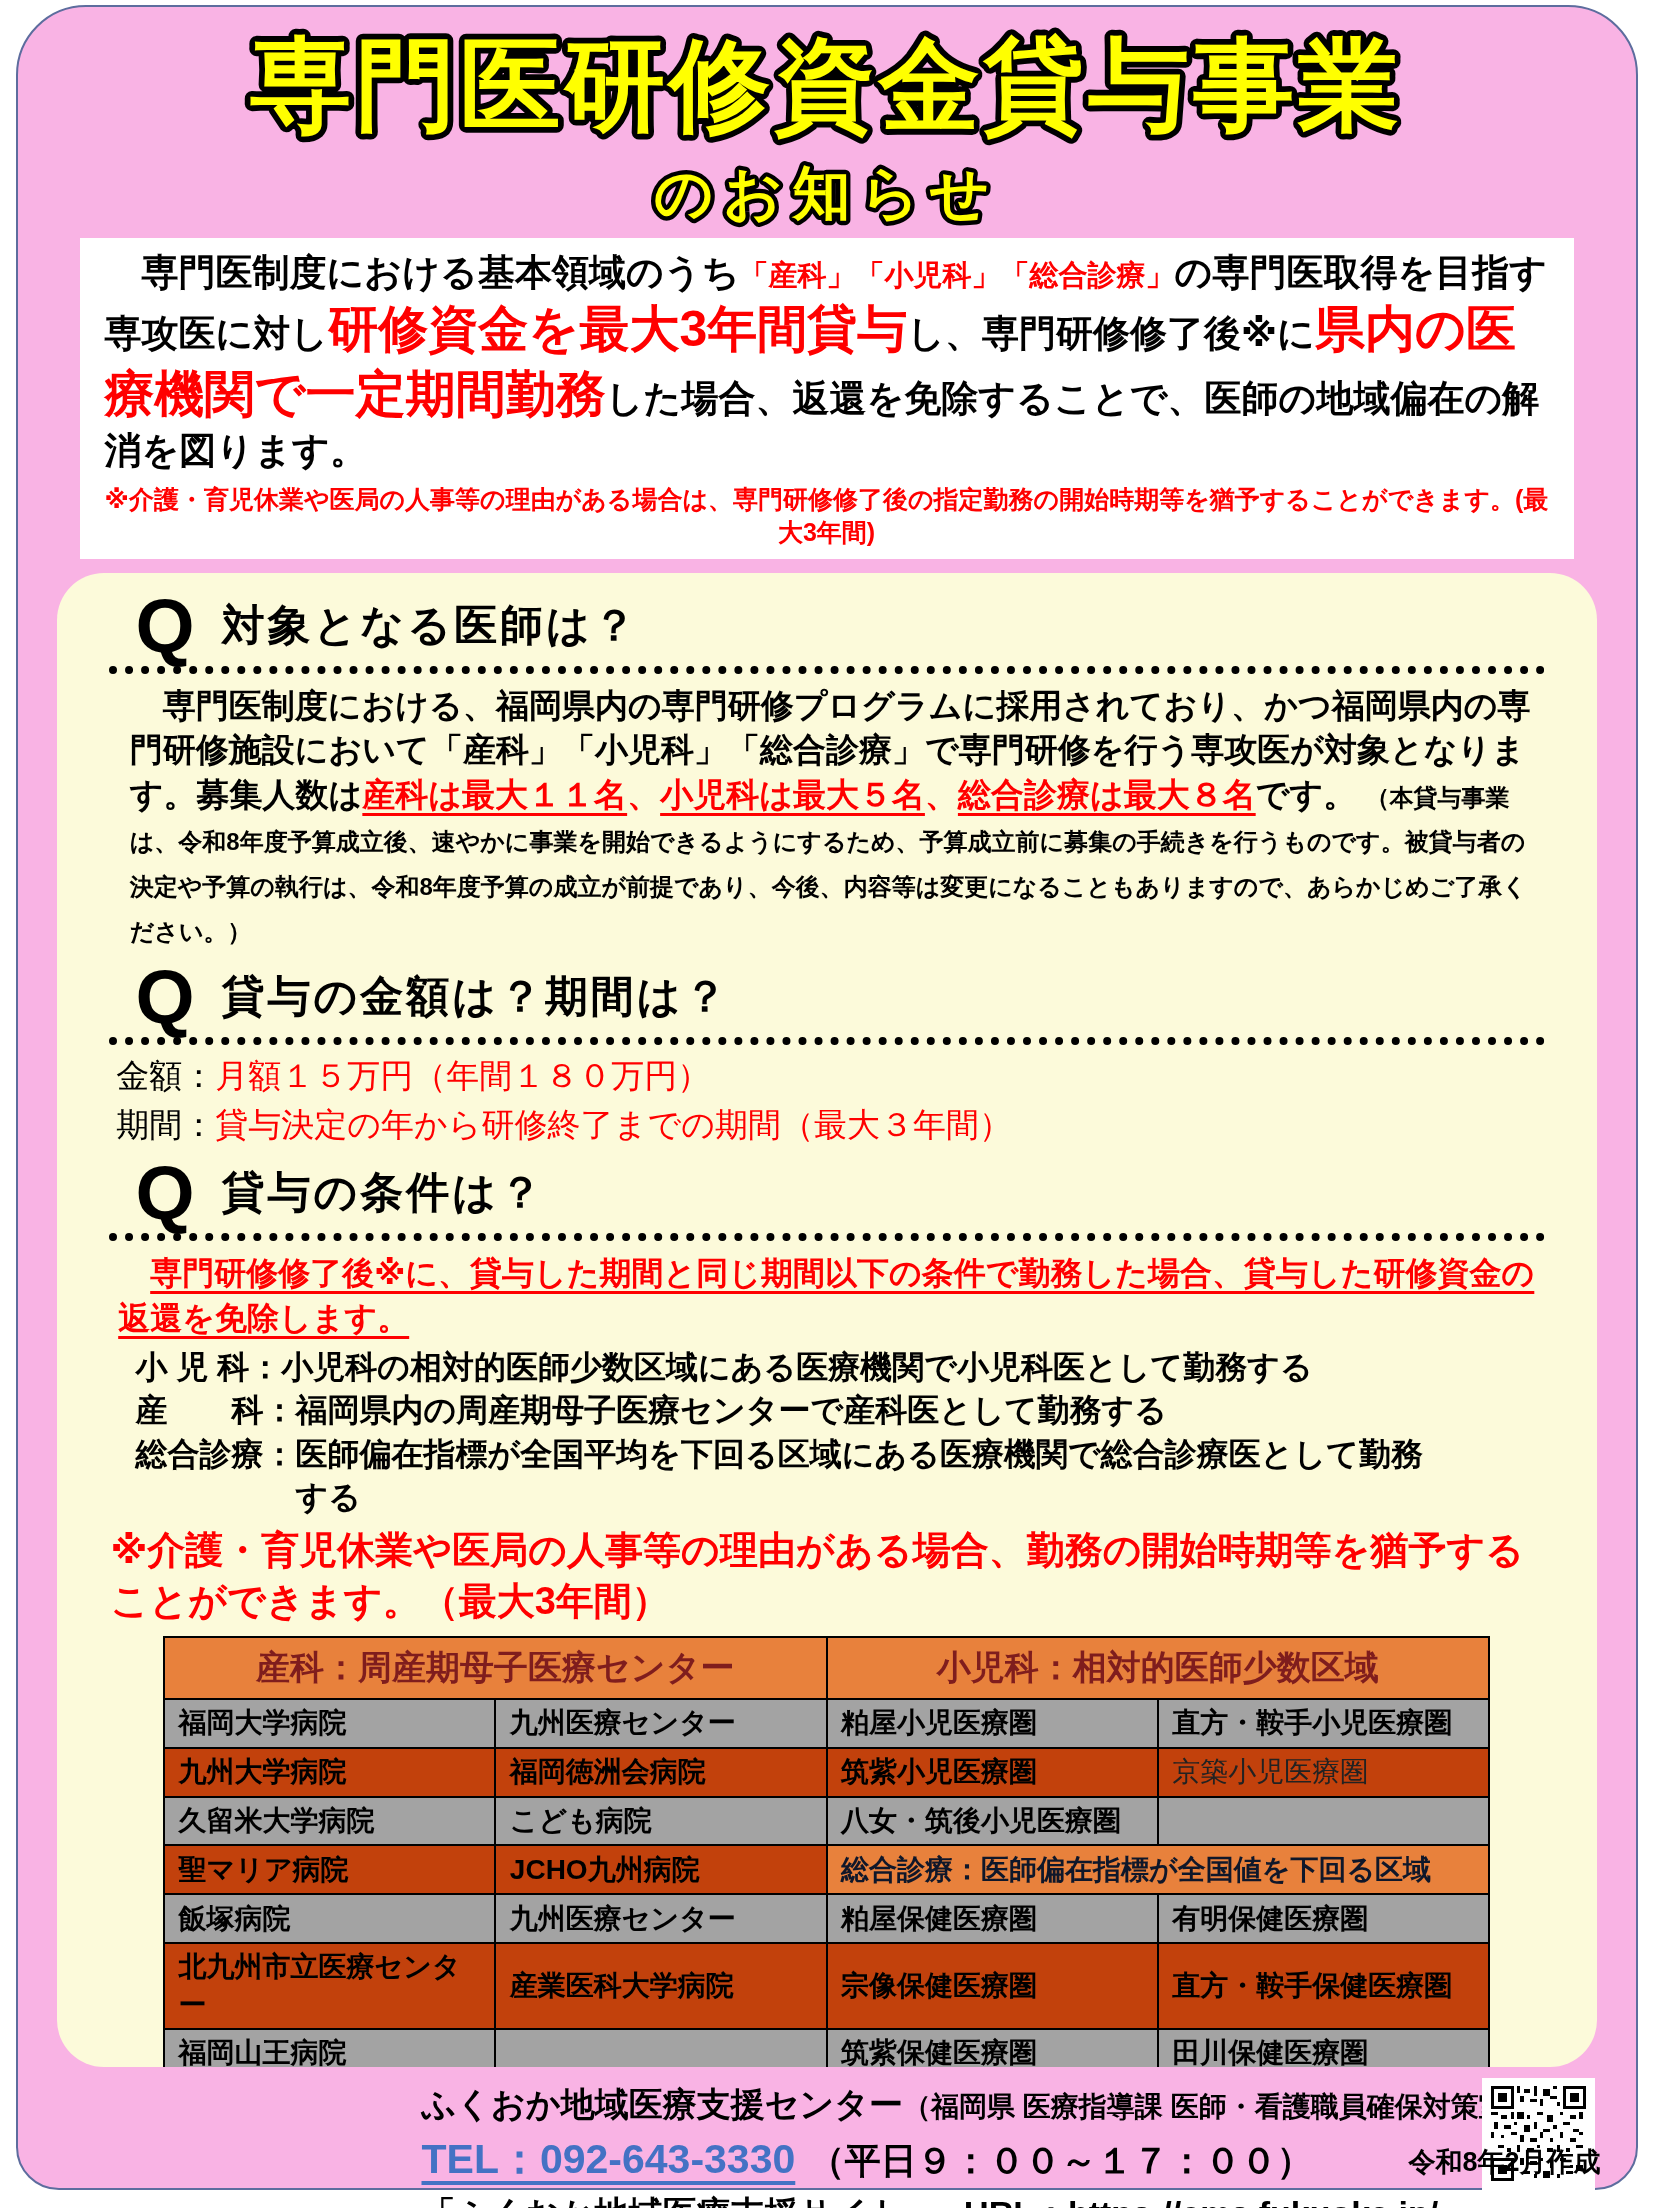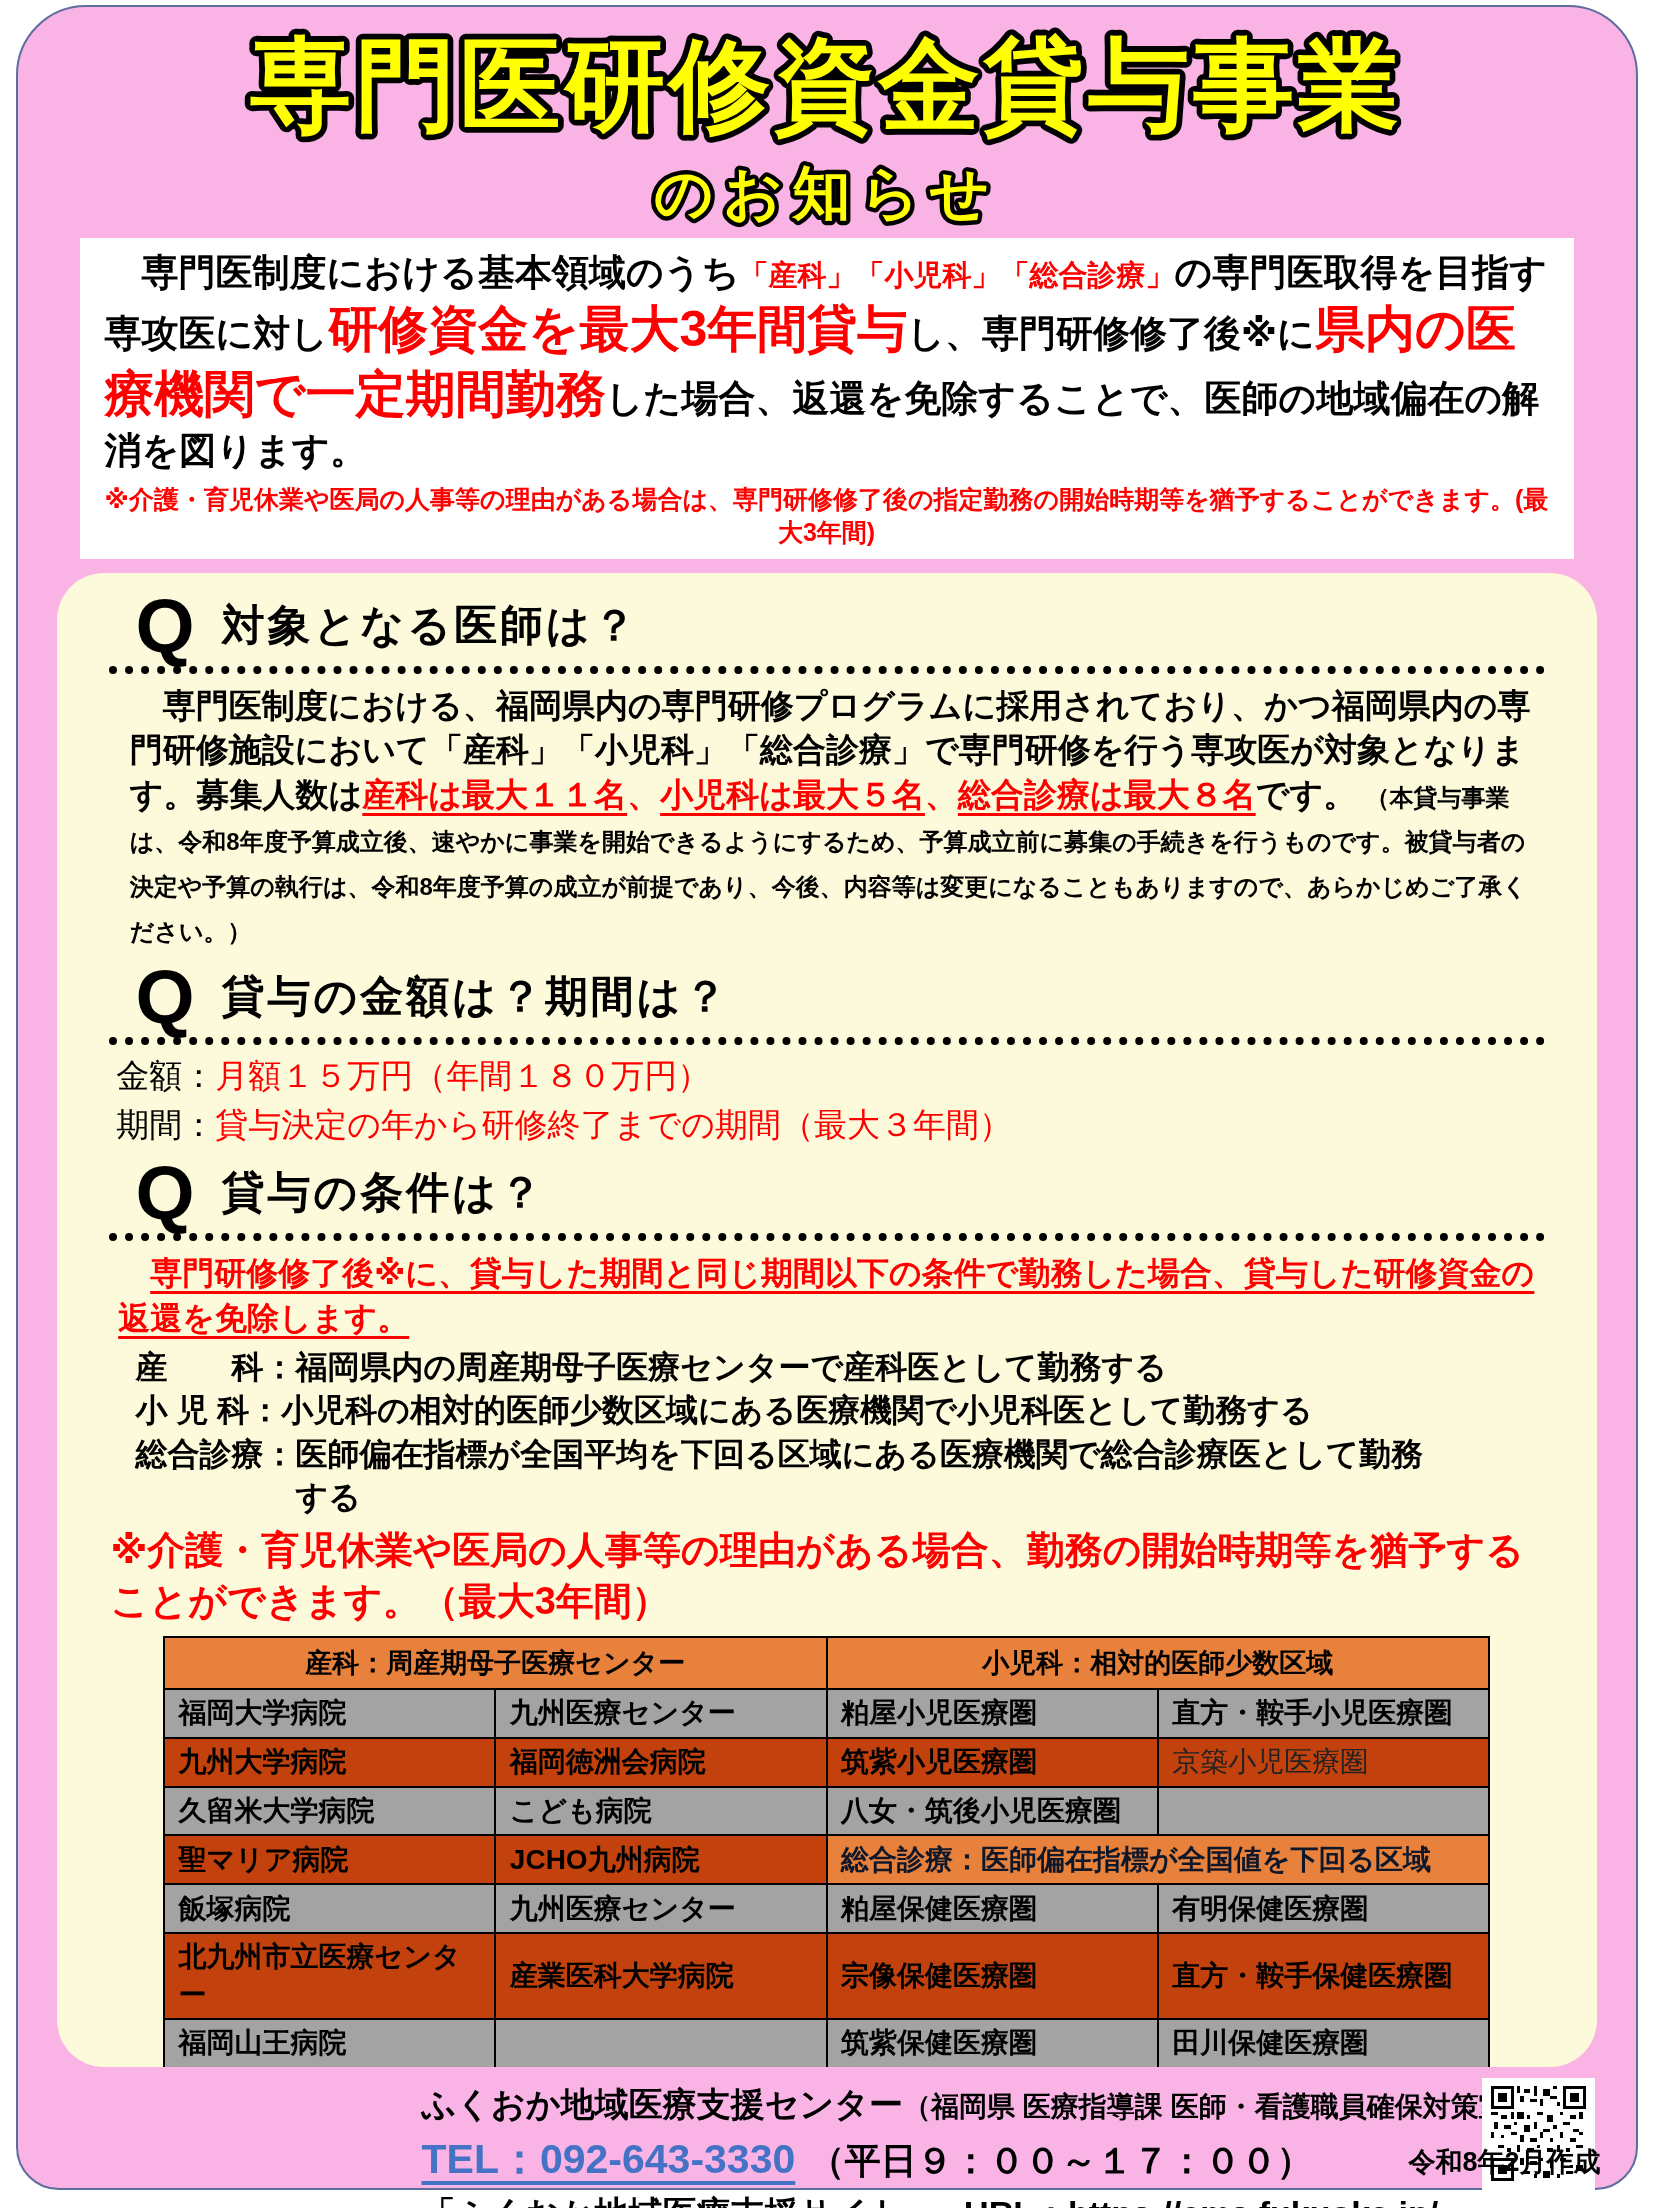--- a/index.html
+++ b/index.html
@@ -35,21 +35,21 @@
 
   .lead{margin:9.7px 0 5.8px 9.7px;font-size:32px;font-weight:bold;line-height:1.4;text-indent:1em;}
   .lead .red-u{text-decoration-thickness:2.9px;}
   .cond{display:flex;margin-left:27px;font-size:32px;font-weight:bold;line-height:1.35;}
   .cond-label{white-space:pre;flex:none;}
   .cond-text{max-width:1155px;}
   .cond-note{margin:5.8px 0 9.7px 1.9px;color:#ff0000;font-size:38px;font-weight:bold;}
 
   table.fac{border-collapse:collapse;margin:5.8px auto 0;width:1327px;table-layout:fixed;}
   .fac th,.fac td{border:2.9px solid #000;}
-  .fac th{background:#e8813c;color:#000000;font-size:27px;font-weight:bold;padding:6.8px 3.9px;text-align:center;}
+  .fac th{background:#e8813c;color:#7f1d1d;font-size:34px;font-weight:bold;padding:6.8px 3.9px;text-align:center;}
   .fac td{font-size:28px;font-weight:bold;padding:3.9px 5.8px 3.9px 13.6px;height:39px;text-align:left;}
   tr.dark td{background:#a3a3a3;}
   tr.light td{background:#c2410c;}
   .fac td.mid-head{background:#e8813c;color:#0f172a;text-align:left;font-weight:bold;}
   .fac td.thin{font-weight:normal;color:#222;}
 
   .contact{position:relative;margin:13.6px 33px 0;height:146px;}
   .bubble{position:absolute;left:21.3px;top:5.8px;width:296px;height:115px;background:#fff;border-radius:27px;
           display:flex;flex-direction:column;justify-content:center;text-align:center;
           color:#1d87c8;font-size:39px;font-weight:900;line-height:1.25;}
@@ -101,26 +101,26 @@
       <div class="money" style="margin-top:0;">
         <span>期間：</span><span class="val">貸与決定の年から研修終了までの期間（最大３年間）</span>
       </div>
 
       <div class="qhead">
         <span class="qletter">Q</span>
         <span class="qtitle">貸与の条件は？</span>
       </div>
       <p class="lead"><span class="red-u">専門研修修了後※に、貸与した期間と同じ期間以下の条件で勤務した場合、貸与した研修資金の返還を免除します。</span></p>
       <div class="cond">
+        <span class="cond-label">小 児 科：</span>
+        <span class="cond-text">小児科の相対的医師少数区域にある医療機関で小児科医として勤務する</span>
+      </div>
+      <div class="cond">
         <span class="cond-label">産　　科：</span>
         <span class="cond-text">福岡県内の周産期母子医療センターで産科医として勤務する</span>
-      </div>
-      <div class="cond">
-        <span class="cond-label">小 児 科：</span>
-        <span class="cond-text">小児科の相対的医師少数区域にある医療機関で小児科医として勤務する</span>
       </div>
       <div class="cond">
         <span class="cond-label">総合診療：</span>
         <span class="cond-text">医師偏在指標が全国平均を下回る区域にある医療機関で総合診療医として勤務する</span>
       </div>
       <p class="cond-note">※介護・育児休業や医局の人事等の理由がある場合、勤務の開始時期等を猶予することができます。（最大3年間）</p>
 
       <table class="fac">
         <tbody>
             <tr>

